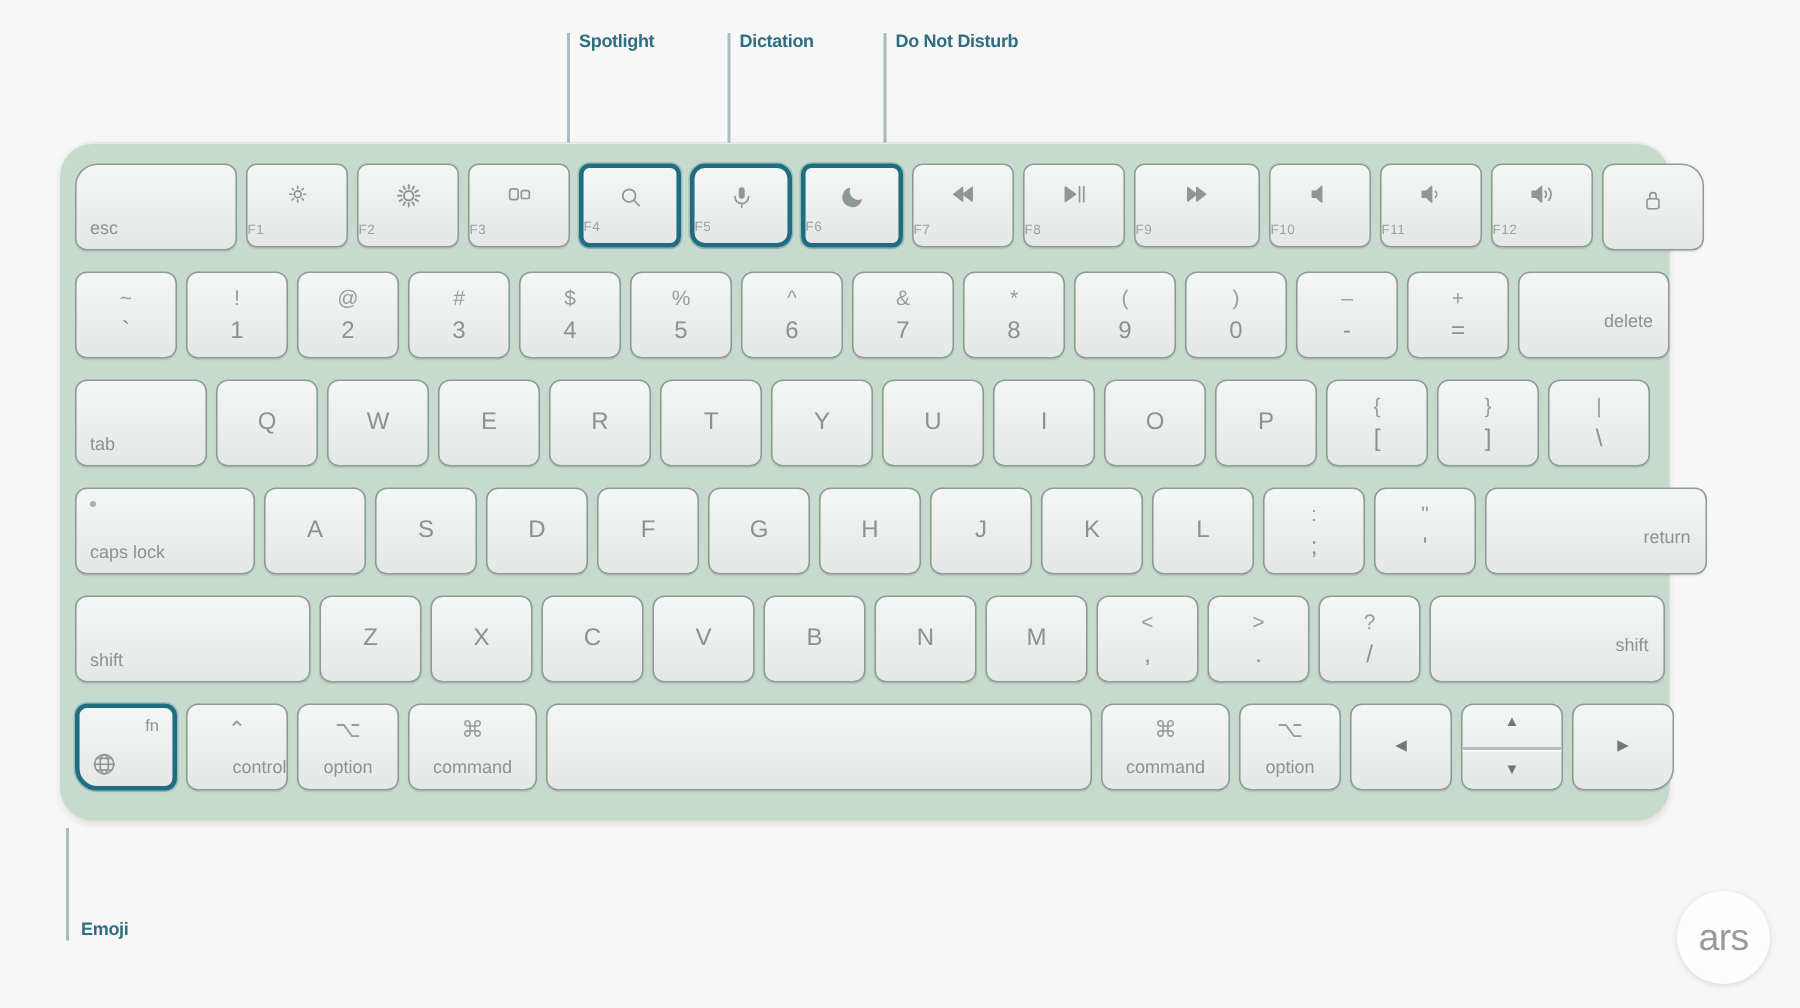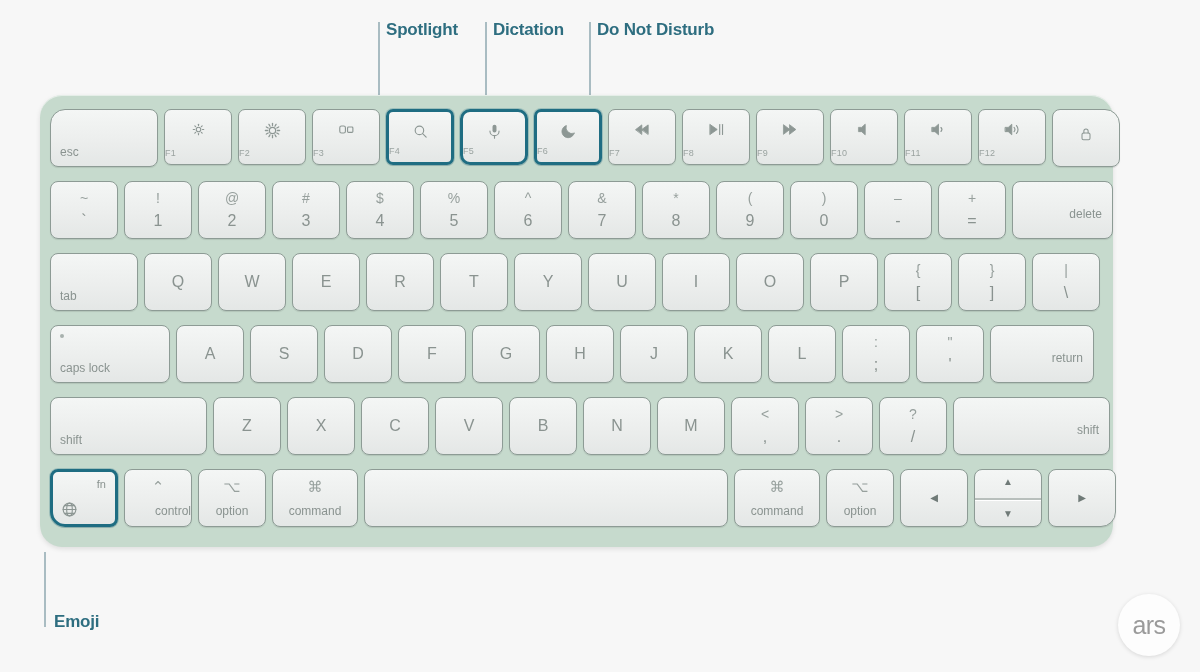--- a/index.html
+++ b/index.html
@@ -10,21 +10,21 @@
     overflow:hidden;
     position:relative;
   }
   #stage{position:absolute;left:0;top:0;width:1200px;height:672px;}
 
   
   .anno-label{
     position:absolute;
     color:#2e6e80;
     font-weight:bold;
-    font-size:17px;
+    font-size:12px;
     letter-spacing:-0.2px;
     white-space:nowrap;
   }
   .anno-line{
     position:absolute;
     width:2px;
     background:#a9bcc2;
   }
 
   
@@ -221,21 +221,21 @@
           <div class="flabel">F7</div>
         </div>
         <div class="key fkey" style="width: 68px;">
           <div class="fglyph"><svg width="17" height="17" viewBox="0 0 24 24" fill="none" stroke="#8d9794" stroke-width="1.6" stroke-linecap="round" stroke-linejoin="round">
               <polygon points="3,5 13,12 3,19" fill="#8d9794" stroke="#8d9794" stroke-width="1.2"></polygon>
               <line x1="16.5" y1="5" x2="16.5" y2="19"></line>
               <line x1="20.5" y1="5" x2="20.5" y2="19"></line>
             </svg></div>
           <div class="flabel">F8</div>
         </div>
-        <div class="key fkey" style="width: 68px;">
+        <div class="key fkey" style="width: 84px;">
           <div class="fglyph"><svg width="17" height="17" viewBox="0 0 24 24" fill="none" stroke="#8d9794" stroke-width="1.6" stroke-linecap="round" stroke-linejoin="round">
               <polygon points="2.5,5.5 11,12 2.5,18.5" fill="#8d9794" stroke="#8d9794" stroke-width="1.2"></polygon>
               <polygon points="11,5.5 19.5,12 11,18.5" fill="#8d9794" stroke="#8d9794" stroke-width="1.2"></polygon>
             </svg></div>
           <div class="flabel">F9</div>
         </div>
         <div class="key fkey" style="width: 68px;">
           <div class="fglyph"><svg width="17" height="17" viewBox="0 0 24 24" fill="none" stroke="#8d9794" stroke-width="1.6" stroke-linecap="round" stroke-linejoin="round">
               <polygon points="4,9 8,9 13,4.5 13,19.5 8,15 4,15" fill="#8d9794" stroke="#8d9794" stroke-width="1.2"></polygon>
             </svg></div>
@@ -400,21 +400,21 @@
           <div class="lbl-center">L</div>
         </div>
         <div class="key" style="width: 68px;">
           <div class="glyph-top">:</div>
           <div class="glyph-bot">;</div>
         </div>
         <div class="key" style="width: 68px;">
           <div class="glyph-top">"</div>
           <div class="glyph-bot">'</div>
         </div>
-        <div class="key" style="width: 104px;">
+        <div class="key" style="width: 148px;">
           <div class="lbl-br">return</div>
         </div>
       </div>
       <div class="krow" style="top: 302px;">
         <div class="key" style="width: 157px;">
           <div class="lbl-bl">shift</div>
         </div>
         <div class="key" style="width: 68px;">
           <div class="lbl-center">Z</div>
         </div>

